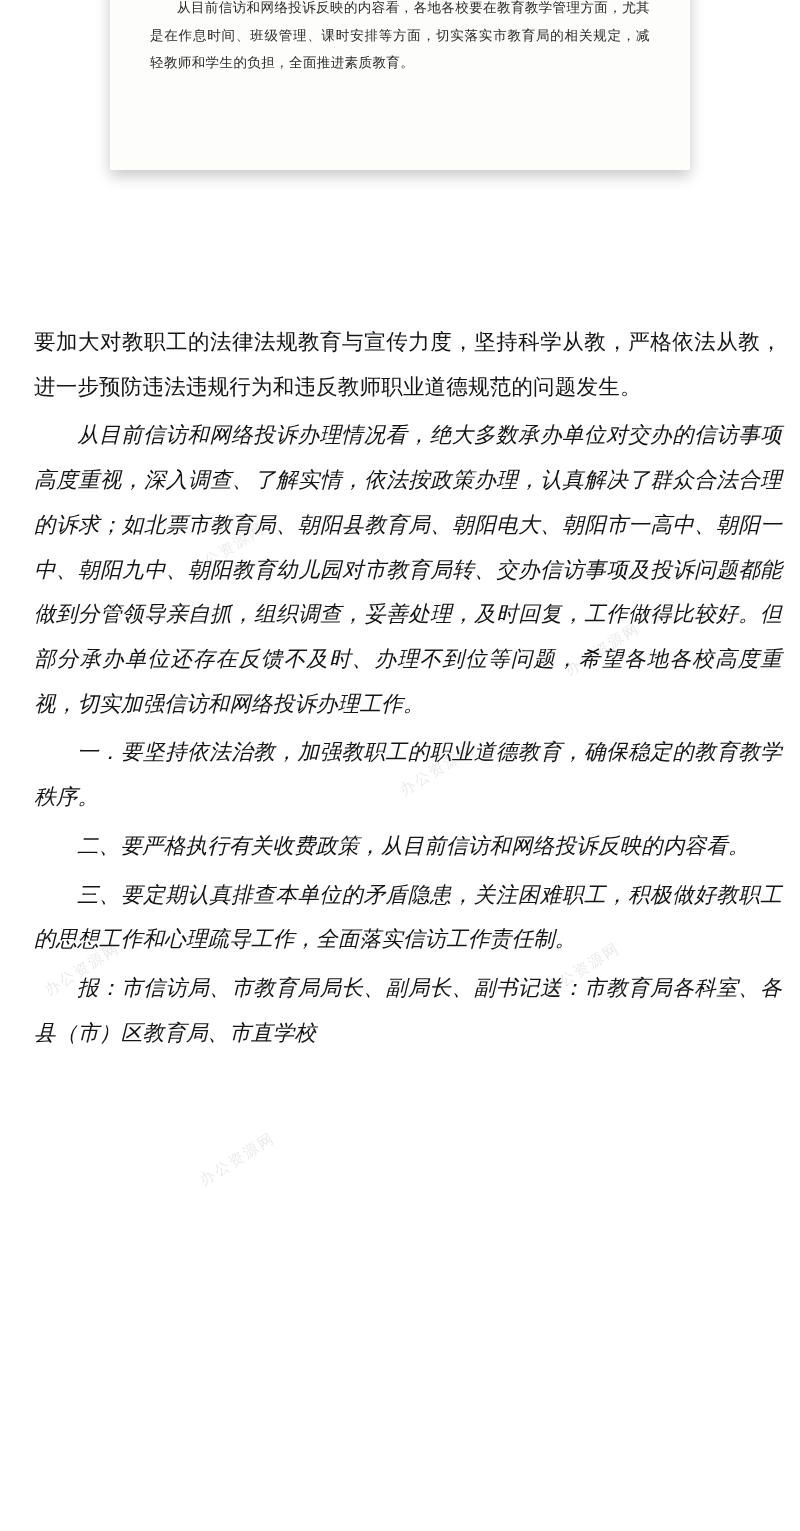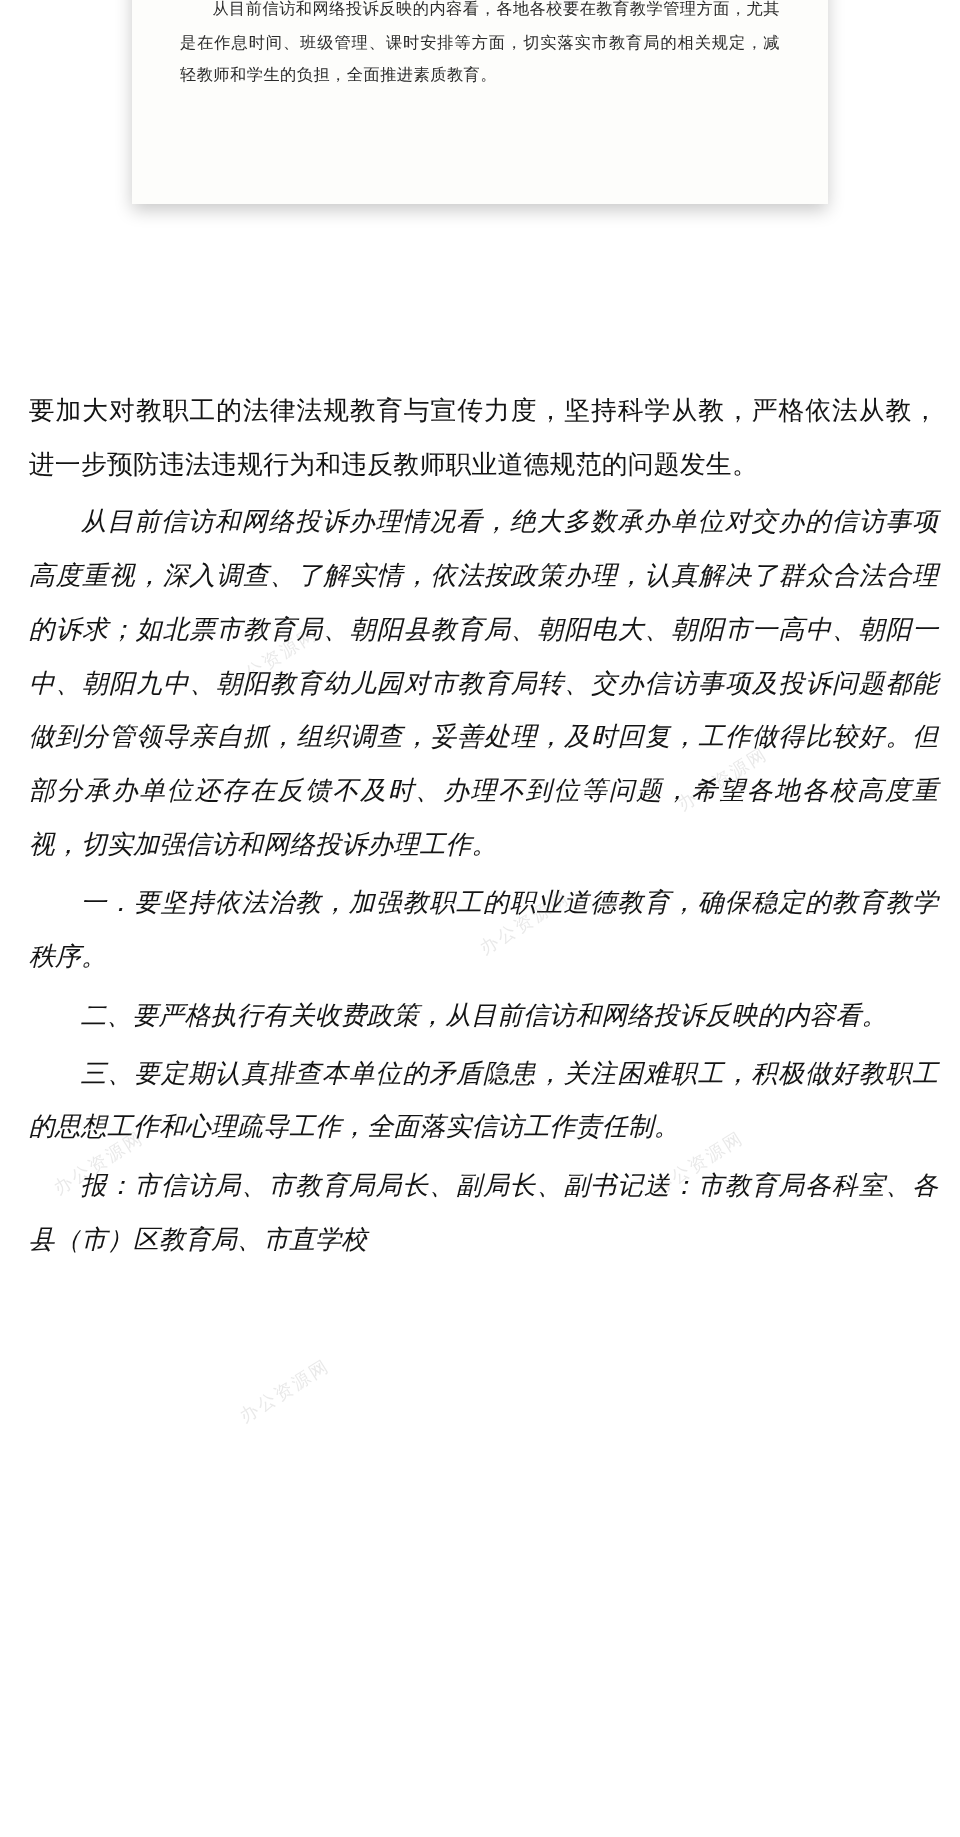--- a/index.html
+++ b/index.html
@@ -45,21 +45,21 @@
   }
 
   
   .doc-body {
     position: absolute;
     top: 320px;
     left: 18px;
     width: 764px;
   }
   .doc-body p {
-    margin: 0 0 4px 6px;
+    margin: 0 0 4px 16px;
     font-size: 21.5px;
     line-height: 2.08;
     text-align: justify;
     text-justify: inter-ideograph;
     letter-spacing: 0.2px;
     color: #141414;
   }
   .doc-body p.indent {
     text-indent: 2em;
     font-style: italic;

